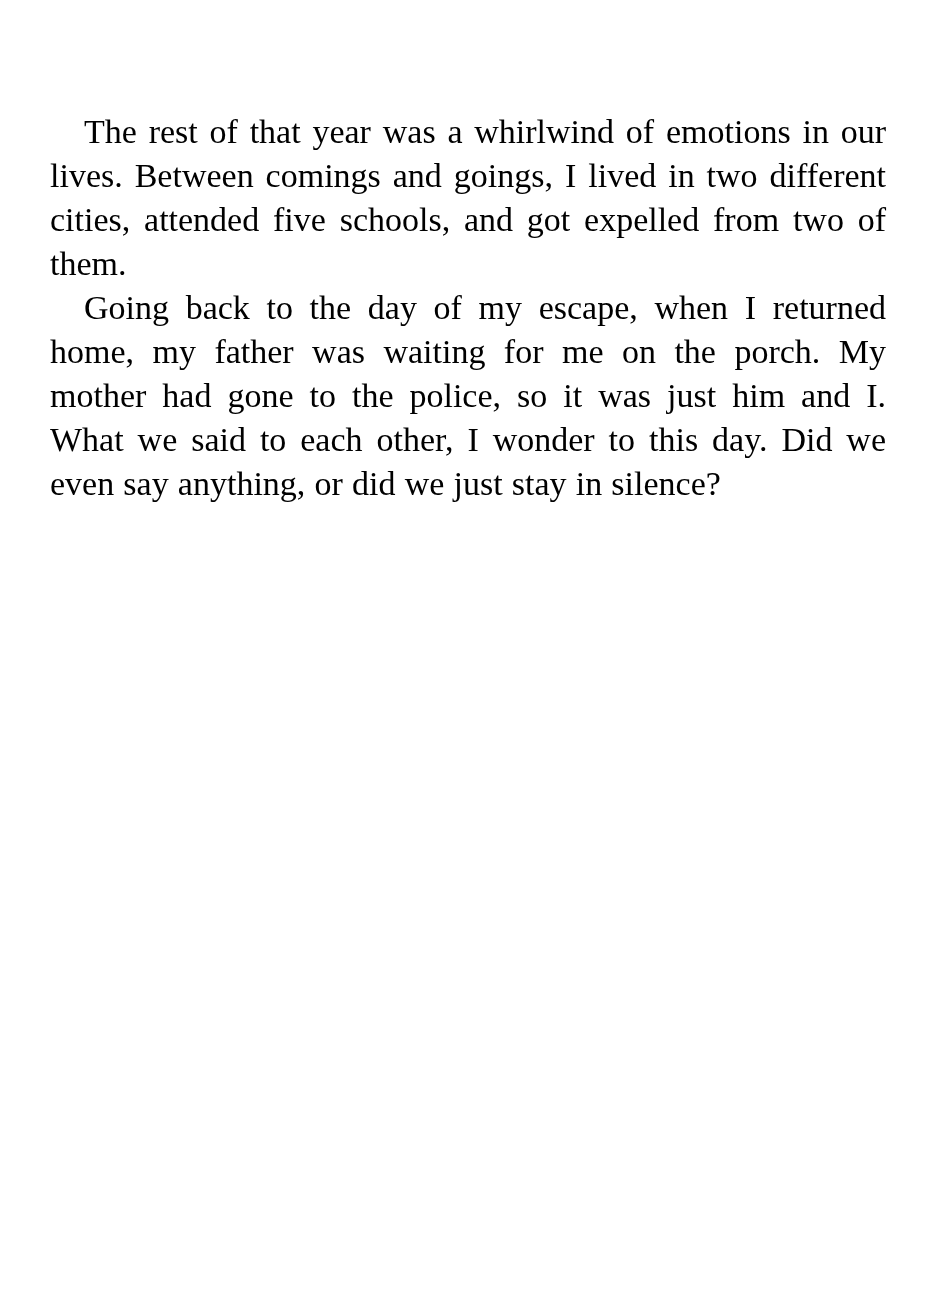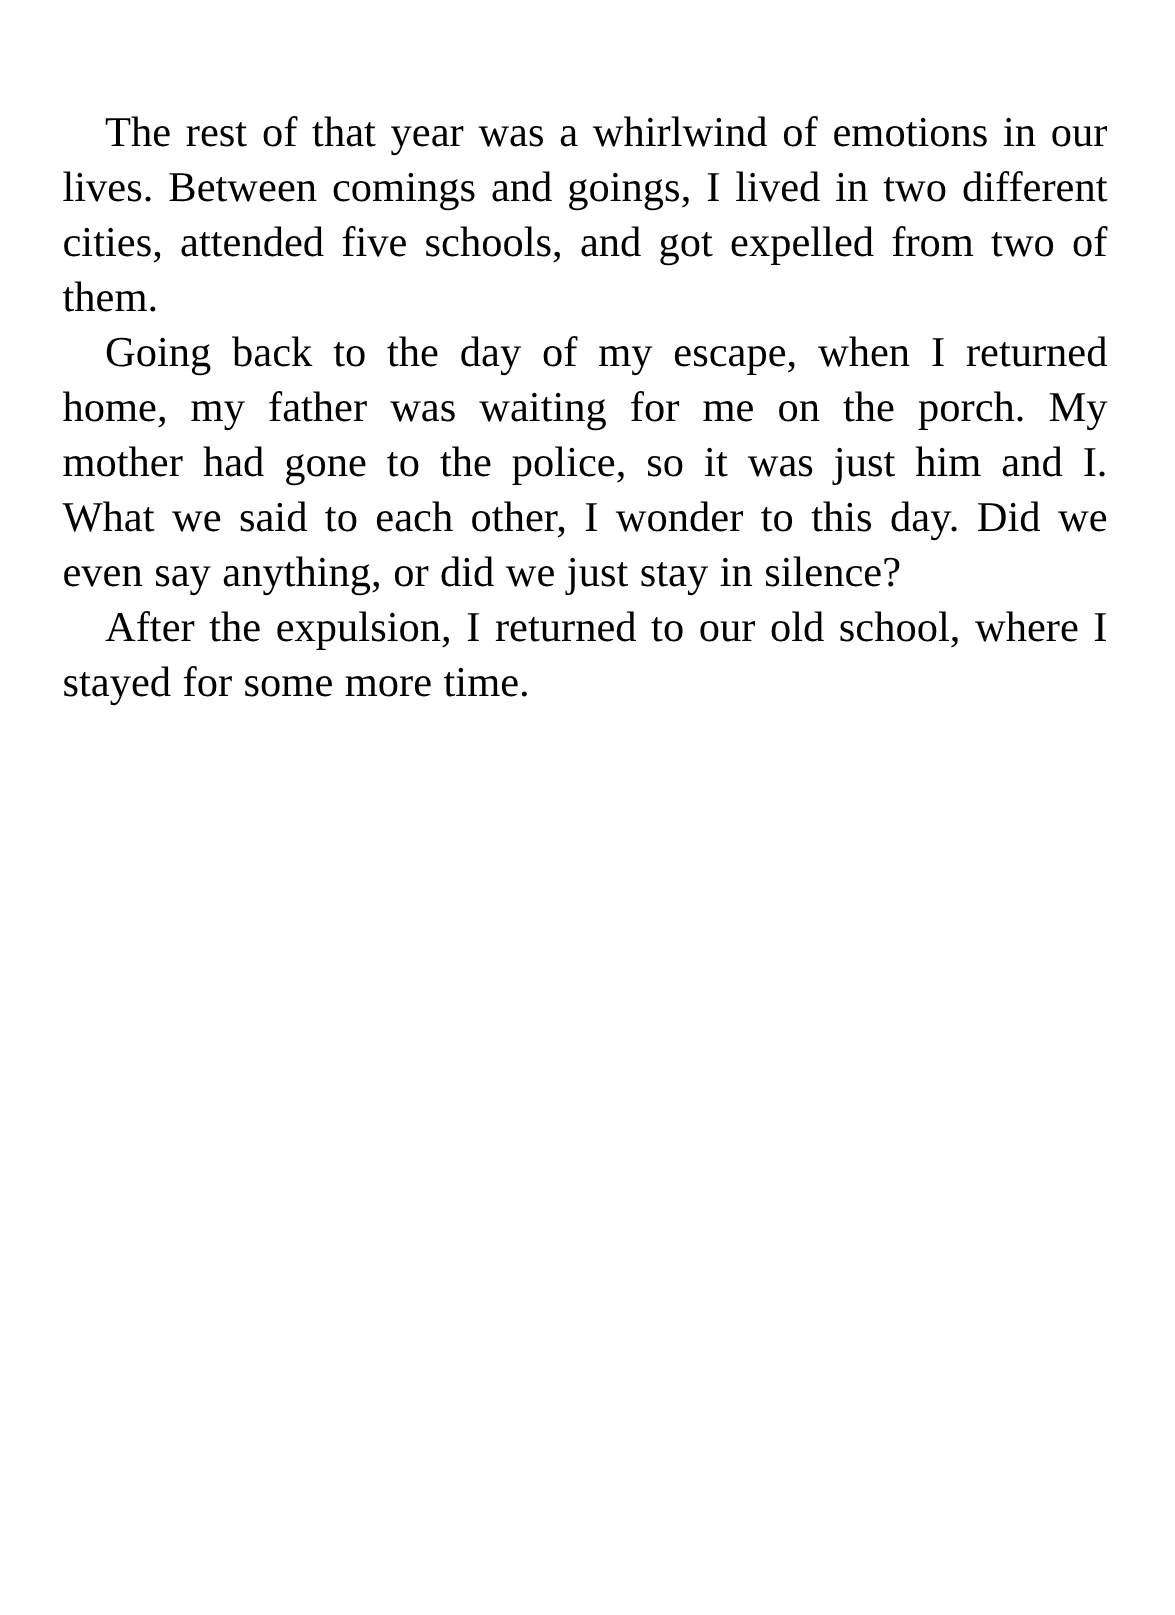--- a/index.html
+++ b/index.html
@@ -9,21 +9,21 @@
   body {
     width: 940px;
     height: 1292px;
     overflow: hidden;
     background: #ffffff;
   }
   .book-page {
     box-sizing: border-box;
     width: 940px;
     height: 1292px;
-    padding: 85px 54px 0 50px;
+    padding: 110px 54px 0 50px;
     background: #ffffff;
     overflow: hidden;
   }
   .book-page p {
     margin: 0;
     padding: 0;
     font-family: "Liberation Serif", "DejaVu Serif", serif;
     font-size: 34px;
     line-height: 44px;
     color: #000000;
@@ -33,14 +33,13 @@
     -webkit-hyphens: manual;
     word-spacing: 0.02em;
   }
 </style>
 </head>
 <body>
 
 <main class="book-page">
   <p>The rest of that year was a whirlwind of emotions in our lives. Between comings and goings, I lived in two different cities, attended five schools, and got expelled from two of them.</p>
   <p>Going back to the day of my escape, when I re­turned home, my father was waiting for me on the porch. My mother had gone to the police, so it was just him and I. What we said to each other, I wonder to this day. Did we even say anything, or did we just stay in silence?</p>
-  <p>After the expulsion, I returned to our old school, where I stayed for some more time.</p>
 </main>
 
 </body></html>

